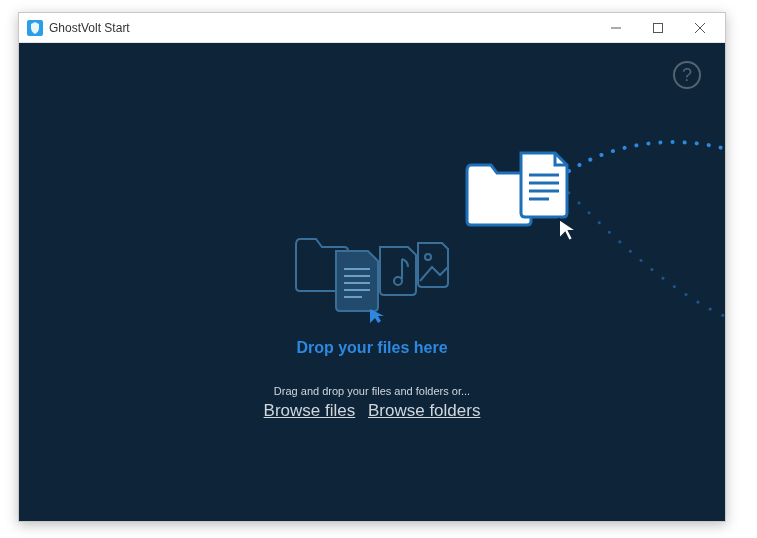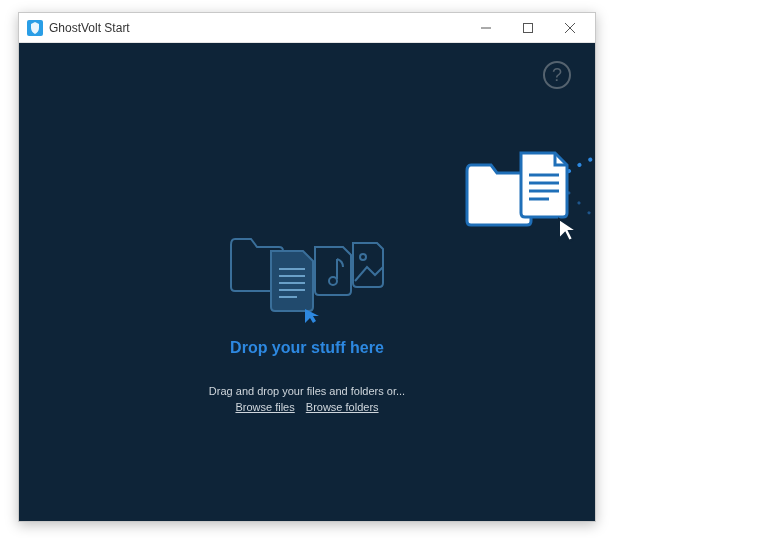--- a/index.html
+++ b/index.html
@@ -8,21 +8,21 @@
     background: #fff;
     width: 757px;
     height: 538px;
     overflow: hidden;
     position: relative;
   }
   .window {
     position: absolute;
     left: 18px;
     top: 12px;
-    width: 578px;
+    width: 708px;
     height: 510px;
     background: #fef9c3;
     border: 1px solid #c8c8c8;
     box-shadow: 0 3px 12px rgba(0,0,0,0.25);
   }
   .titlebar {
     height: 30px;
     display: flex;
     align-items: center;
     padding: 0 4px 0 8px;
@@ -102,21 +102,21 @@
     margin-bottom: 10px;
   }
   .drop-sub {
     color: #cfd6dc;
     font-size: 11px;
     margin-bottom: 4px;
     margin-top: 28px;
   }
   .drop-links {
     color: #cfd6dc;
-    font-size: 11px;
+    font-size: 17px;
   }
   .drop-links a {
     color: #cfd6dc;
     text-decoration: underline;
     cursor: pointer;
     margin: 0 4px;
   }
 
   .floating-graphic {
     position: absolute;
@@ -226,21 +226,21 @@
 
           <g>
             <path d="M126 20 L150 20 L156 26 L156 60 Q156 64 152 64 L130 64 Q126 64 126 60 Z" fill="none" stroke="#3a6f9a" stroke-width="2"></path>
             <circle cx="136" cy="34" r="3" fill="none" stroke="#3a6f9a" stroke-width="2"></circle>
             <path d="M128 58 L140 44 L148 52 L156 44" fill="none" stroke="#3a6f9a" stroke-width="2"></path>
           </g>
 
           <path d="M78 86 L78 100 L83 95 L86 100 L89 98 L86 93 L92 93 Z" fill="#2d88e0"></path>
         </svg>
       </div>
-      <div class="drop-title">Drop your stuff here</div>
+      <div class="drop-title">Drop your files here</div>
       <div class="drop-sub">Drag and drop your files and folders or...</div>
       <div class="drop-links">
         <a>Browse files</a>
         <a>Browse folders</a>
       </div>
     </div>
 
   </div>
 </div>
 

